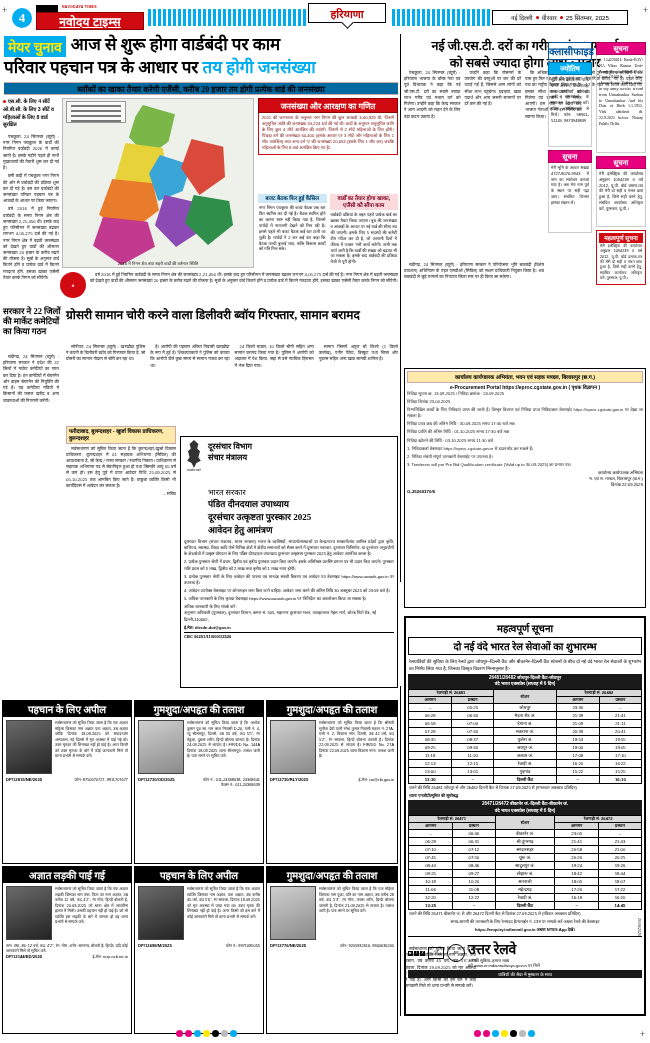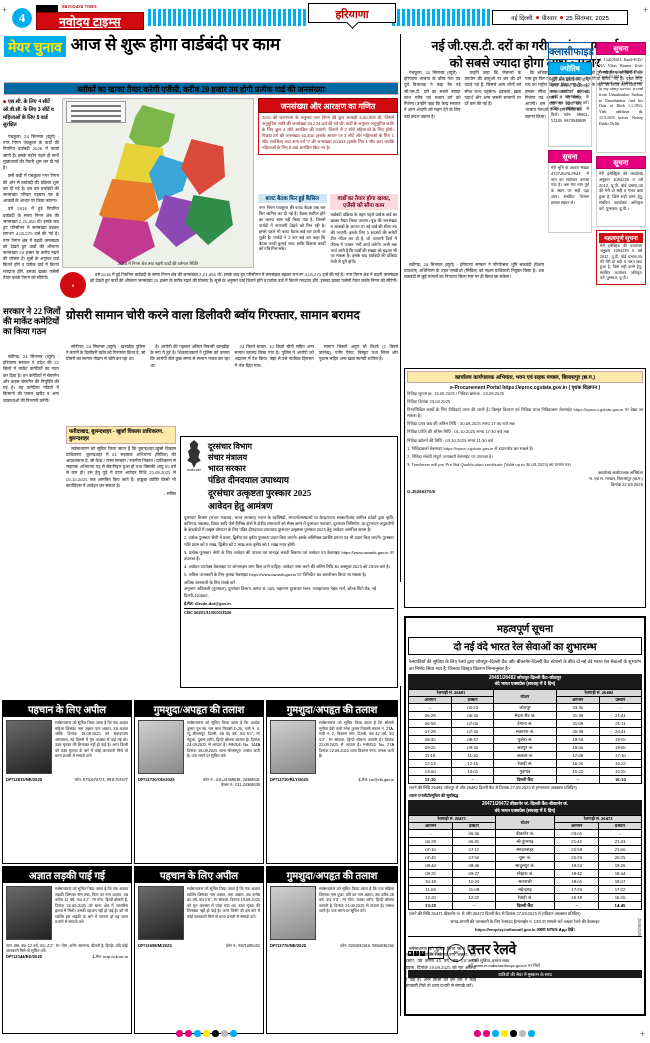--- a/index.html
+++ b/index.html
@@ -42,21 +42,21 @@
     color: #fff; font-size: 12px; font-weight: bold; letter-spacing: .2px;
     font-family: "Liberation Serif", serif; white-space: nowrap; text-decoration: underline;
   }
   .barcode-strip {
     position: absolute; top: 9px; height: 17px;
     background: repeating-linear-gradient(90deg, #00aeef 0px, #00aeef 3px, #fff 3px, #fff 5px);
   }
   .bs-left { left: 148px; width: 160px; }
   .bs-right { left: 392px; width: 98px; }
   .state-tab {
-    position: absolute; left: 308px; top: 3px; width: 88px; height: 20px;
+    position: absolute; left: 308px; top: 3px; width: 78px; height: 20px;
     background: #fff; border: 1px solid #000;
     display: flex; align-items: center; justify-content: center;
   }
   .state-tab span { color: #b00; font-weight: bold; font-size: 11px; font-family: "Liberation Serif", serif; }
   .state-tab:after {
     content: ""; position: absolute; left: 50%; bottom: -5px; margin-left: -4px;
     width: 8px; height: 8px; background: #fff;
     border-right: 1px solid #000; border-bottom: 1px solid #000;
     transform: rotate(45deg);
   }
@@ -171,21 +171,21 @@
     position: absolute; left: 180px; top: 402px; width: 218px; height: 252px;
     border: 1px solid #000; background: #fff; padding: 3px;
   }
   .emblem {
     width: 20px; height: 28px; background: #333; flex: 0 0 auto;
     clip-path: polygon(50% 0, 72% 14%, 66% 30%, 80% 40%, 72% 62%, 84% 74%, 62% 82%, 50% 100%, 38% 82%, 16% 74%, 28% 62%, 20% 40%, 34% 30%, 28% 14%);
   }
   .ga-titles { text-align: left; font-family: "Liberation Serif", serif; }
   .ga-t1 { font-size: 8px; font-weight: bold; }
   .ga-t2 { font-size: 8px; font-weight: bold; }
-  .ga-t3 { font-size: 8px; font-weight: bold; }
+  .ga-t3 { font-size: 8px; font-weight: normal; margin-top: 24px; }
   .ga-t4 { font-size: 9px; font-weight: bold; }
   .ga-t5 { font-size: 9px; font-weight: bold; }
   .ga-body { font-size: 4.1px; line-height: 1.5; text-align: justify; margin-top: 3px; }
   .ga-body p { margin-bottom: 2px; }
   .ga-foot { font-size: 4.1px; line-height: 1.5; margin-top: 2px; }
 
   
   .clsf-head {
     text-align: center; font-size: 10px; font-weight: bold; color: #00529b;
     font-family: "Liberation Serif", serif; border: 1px solid #00529b;
@@ -292,20 +292,24 @@
   <div class="body-area">
 
     <div class="vsep" style="left:400px; height:548px; top:0;"></div>
     <div class="vsep" style="left:400px; height:330px; top:652px;"></div>
 
     <div class="lead-head">
       <div class="hl-row1">
         <span class="hl-tag">मेयर चुनाव</span>
         <span class="hl-main">आज से शुरू होगा वार्डबंदी पर काम</span>
       </div>
+      <div class="hl-row2">
+        <span>परिवार पहचान पत्र के आधार पर</span>
+        <span class="hl-blue">तय होगी जनसंख्या</span>
+      </div>
     </div>
 
     <div class="gst-head">
       <div>नई जी.एस.टी. दरों का गरीब एवं मध्यम वर्ग</div>
       <div>को सबसे ज्यादा होगा लाभ : पंवार</div>
     </div>
 
     <div class="kicker-bar">ब्लॉकों का खाका तैयार करेगी एजैंसी, करीब 20 हजार तय होगी प्रत्येक वार्ड की जनसंख्या</div>
 
     <div class="bullets">

